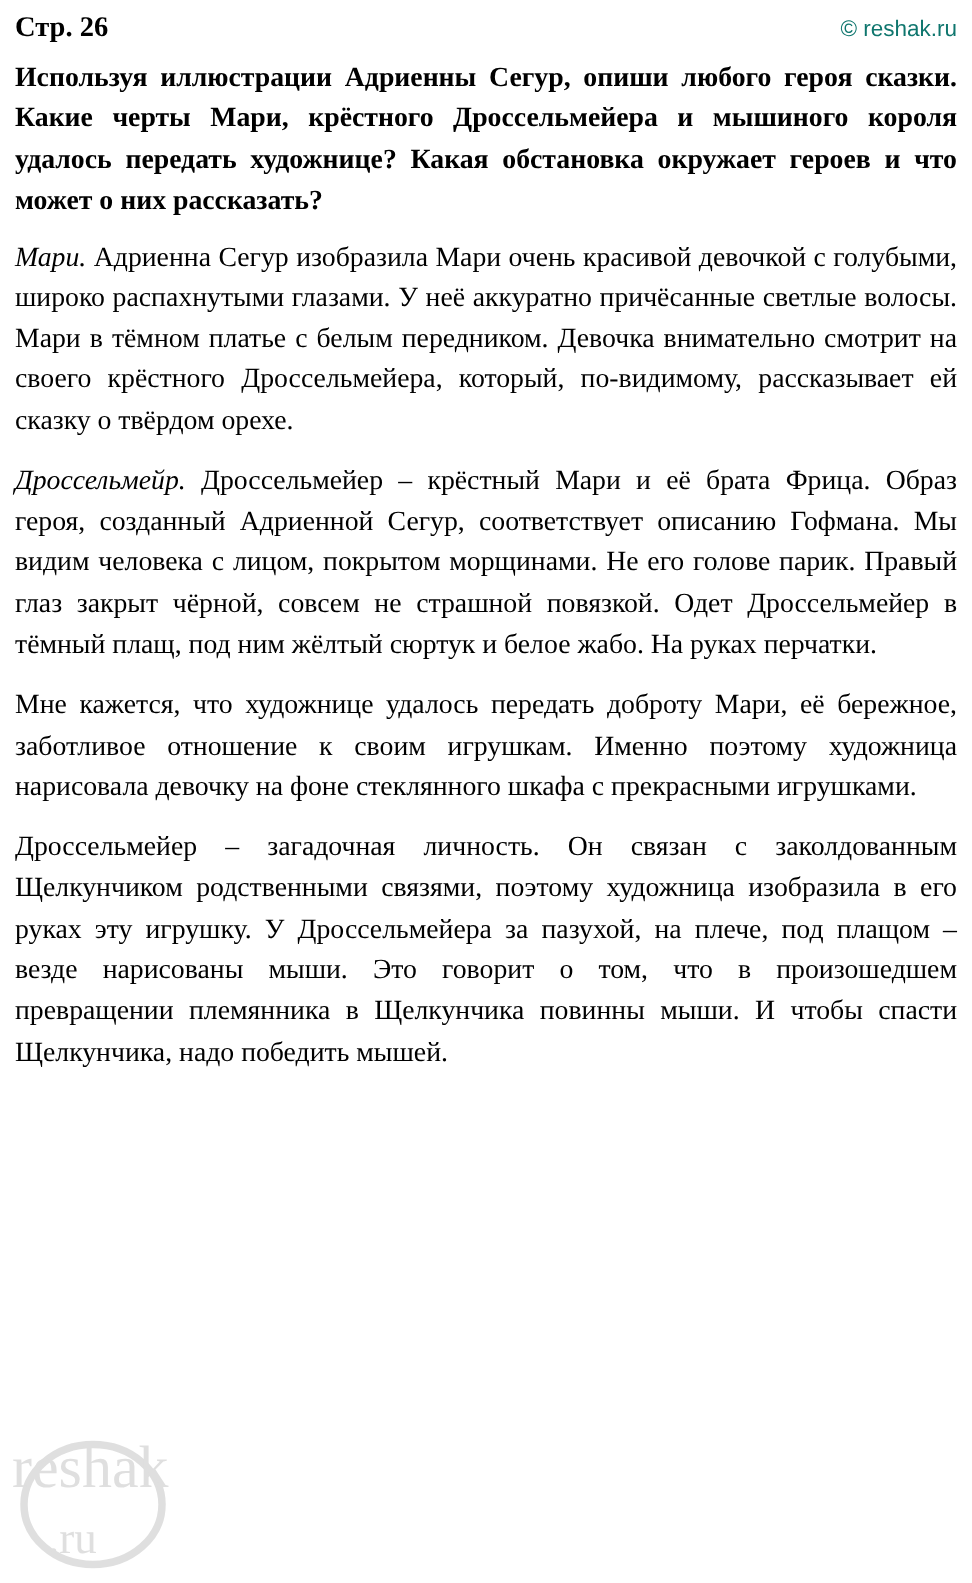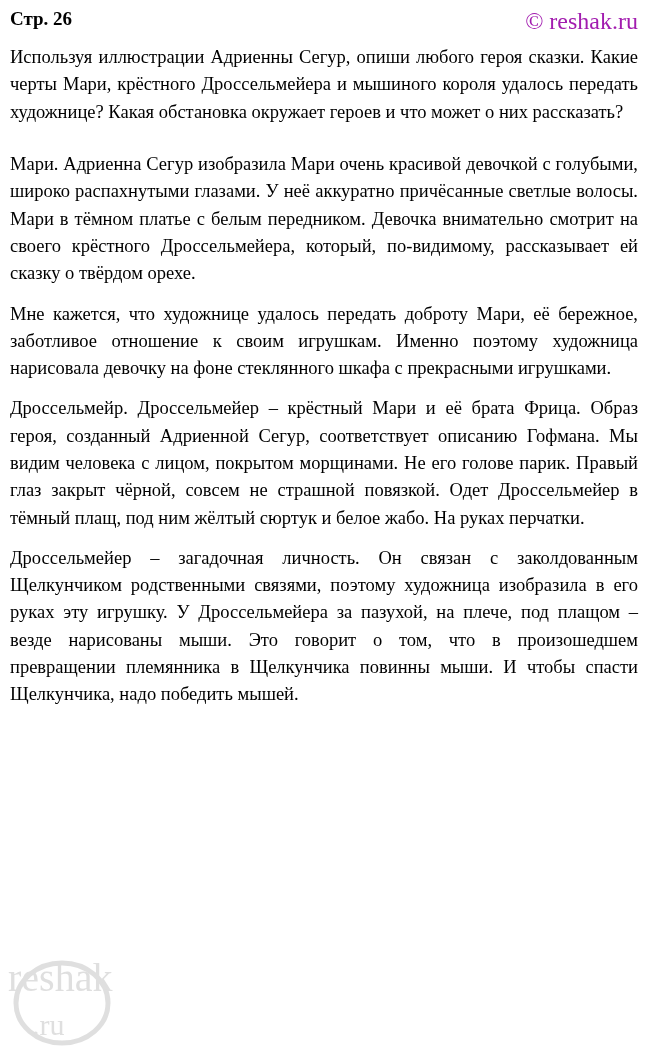--- a/index.html
+++ b/index.html
@@ -18,49 +18,50 @@
   .page {
     position: relative;
     width: 648px;
     height: 1055px;
     box-sizing: border-box;
     padding: 8px 10px 0 10px;
   }
   .header {
     display: flex;
     justify-content: space-between;
-    align-items: flex-start;
+    align-items: center;
     font-size: 19px;
     margin-bottom: 9px;
   }
   .header-left {
     font-weight: bold;
     font-family: "Liberation Serif", serif;
   }
   .header-right {
-    color: #a21caf;
-    font-size: 24px;
-    font-family: Liberation Serif, serif;
+    color: #0f766e;
+    font-size: 15px;
+    font-family: Liberation Sans, sans-serif;
   }
   .question {
-    font-weight: normal;
+    font-weight: bold;
     font-size: 18.5px;
     line-height: 1.48;
     text-align: justify;
     text-align-last: left;
-    margin-bottom: 25px;
+    margin-bottom: 10px;
   }
   p.para {
     font-size: 18.5px;
     line-height: 1.475;
     text-align: justify;
     text-align-last: left;
     margin: 0 0 13px 0;
   }
   .lead {
+    font-style: italic;
     margin-top: 36px;
   }
   .watermark {
     position: absolute;
     left: 4px;
     bottom: 4px;
     width: 230px;
     height: 120px;
     pointer-events: none;
     opacity: 0.45;
@@ -78,25 +79,25 @@
     <div class="header-right">© reshak.ru</div>
   </div>
 
   <div class="question">Используя иллюстрации Адриенны Сегур, опиши любого героя сказки. Какие черты Мари, крёстного Дроссельмейера и мышиного короля удалось передать художнице? Какая обстановка окружает героев и что может о них рассказать?</div>
 
   <p class="para">
     <span class="lead">Мари.</span><span> Адриенна Сегур изобразила Мари очень красивой девочкой с голубыми, широко распахнутыми глазами. У неё аккуратно причёсанные светлые волосы. Мари в тёмном платье с белым передником. Девочка внимательно смотрит на своего крёстного Дроссельмейера, который, по-видимому, рассказывает ей сказку о твёрдом орехе.</span>
   </p>
 
   <p class="para">
-    <span class="lead"></span><span>Мне кажется, что художнице удалось передать доброту Мари, её бережное, заботливое отношение к своим игрушкам. Именно поэтому художница нарисовала девочку на фоне стеклянного шкафа с прекрасными игрушками.</span>
+    <span class="lead">Дроссельмейр.</span><span> Дроссельмейер – крёстный Мари и её брата Фрица. Образ героя, созданный Адриенной Сегур, соответствует описанию Гофмана. Мы видим человека с лицом, покрытом морщинами. Не его голове парик. Правый глаз закрыт чёрной, совсем не страшной повязкой. Одет Дроссельмейер в тёмный плащ, под ним жёлтый сюртук и белое жабо. На руках перчатки.</span>
   </p>
 
   <p class="para">
-    <span class="lead">Дроссельмейр.</span><span> Дроссельмейер – крёстный Мари и её брата Фрица. Образ героя, созданный Адриенной Сегур, соответствует описанию Гофмана. Мы видим человека с лицом, покрытом морщинами. Не его голове парик. Правый глаз закрыт чёрной, совсем не страшной повязкой. Одет Дроссельмейер в тёмный плащ, под ним жёлтый сюртук и белое жабо. На руках перчатки.</span>
+    <span class="lead"></span><span>Мне кажется, что художнице удалось передать доброту Мари, её бережное, заботливое отношение к своим игрушкам. Именно поэтому художница нарисовала девочку на фоне стеклянного шкафа с прекрасными игрушками.</span>
   </p>
 
   <p class="para">
     <span class="lead"></span><span>Дроссельмейер – загадочная личность. Он связан с заколдованным Щелкунчиком родственными связями, поэтому художница изобразила в его руках эту игрушку. У Дроссельмейера за пазухой, на плече, под плащом – везде нарисованы мыши. Это говорит о том, что в произошедшем превращении племянника в Щелкунчика повинны мыши. И чтобы спасти Щелкунчика, надо победить мышей.</span>
   </p>
 
 
   <div class="watermark">
     <svg width="230" height="120" viewBox="0 0 230 120" xmlns="http://www.w3.org/2000/svg">
       <ellipse cx="58" cy="72" rx="46" ry="40" fill="none" stroke="#b9b9b9" stroke-width="5"></ellipse>

